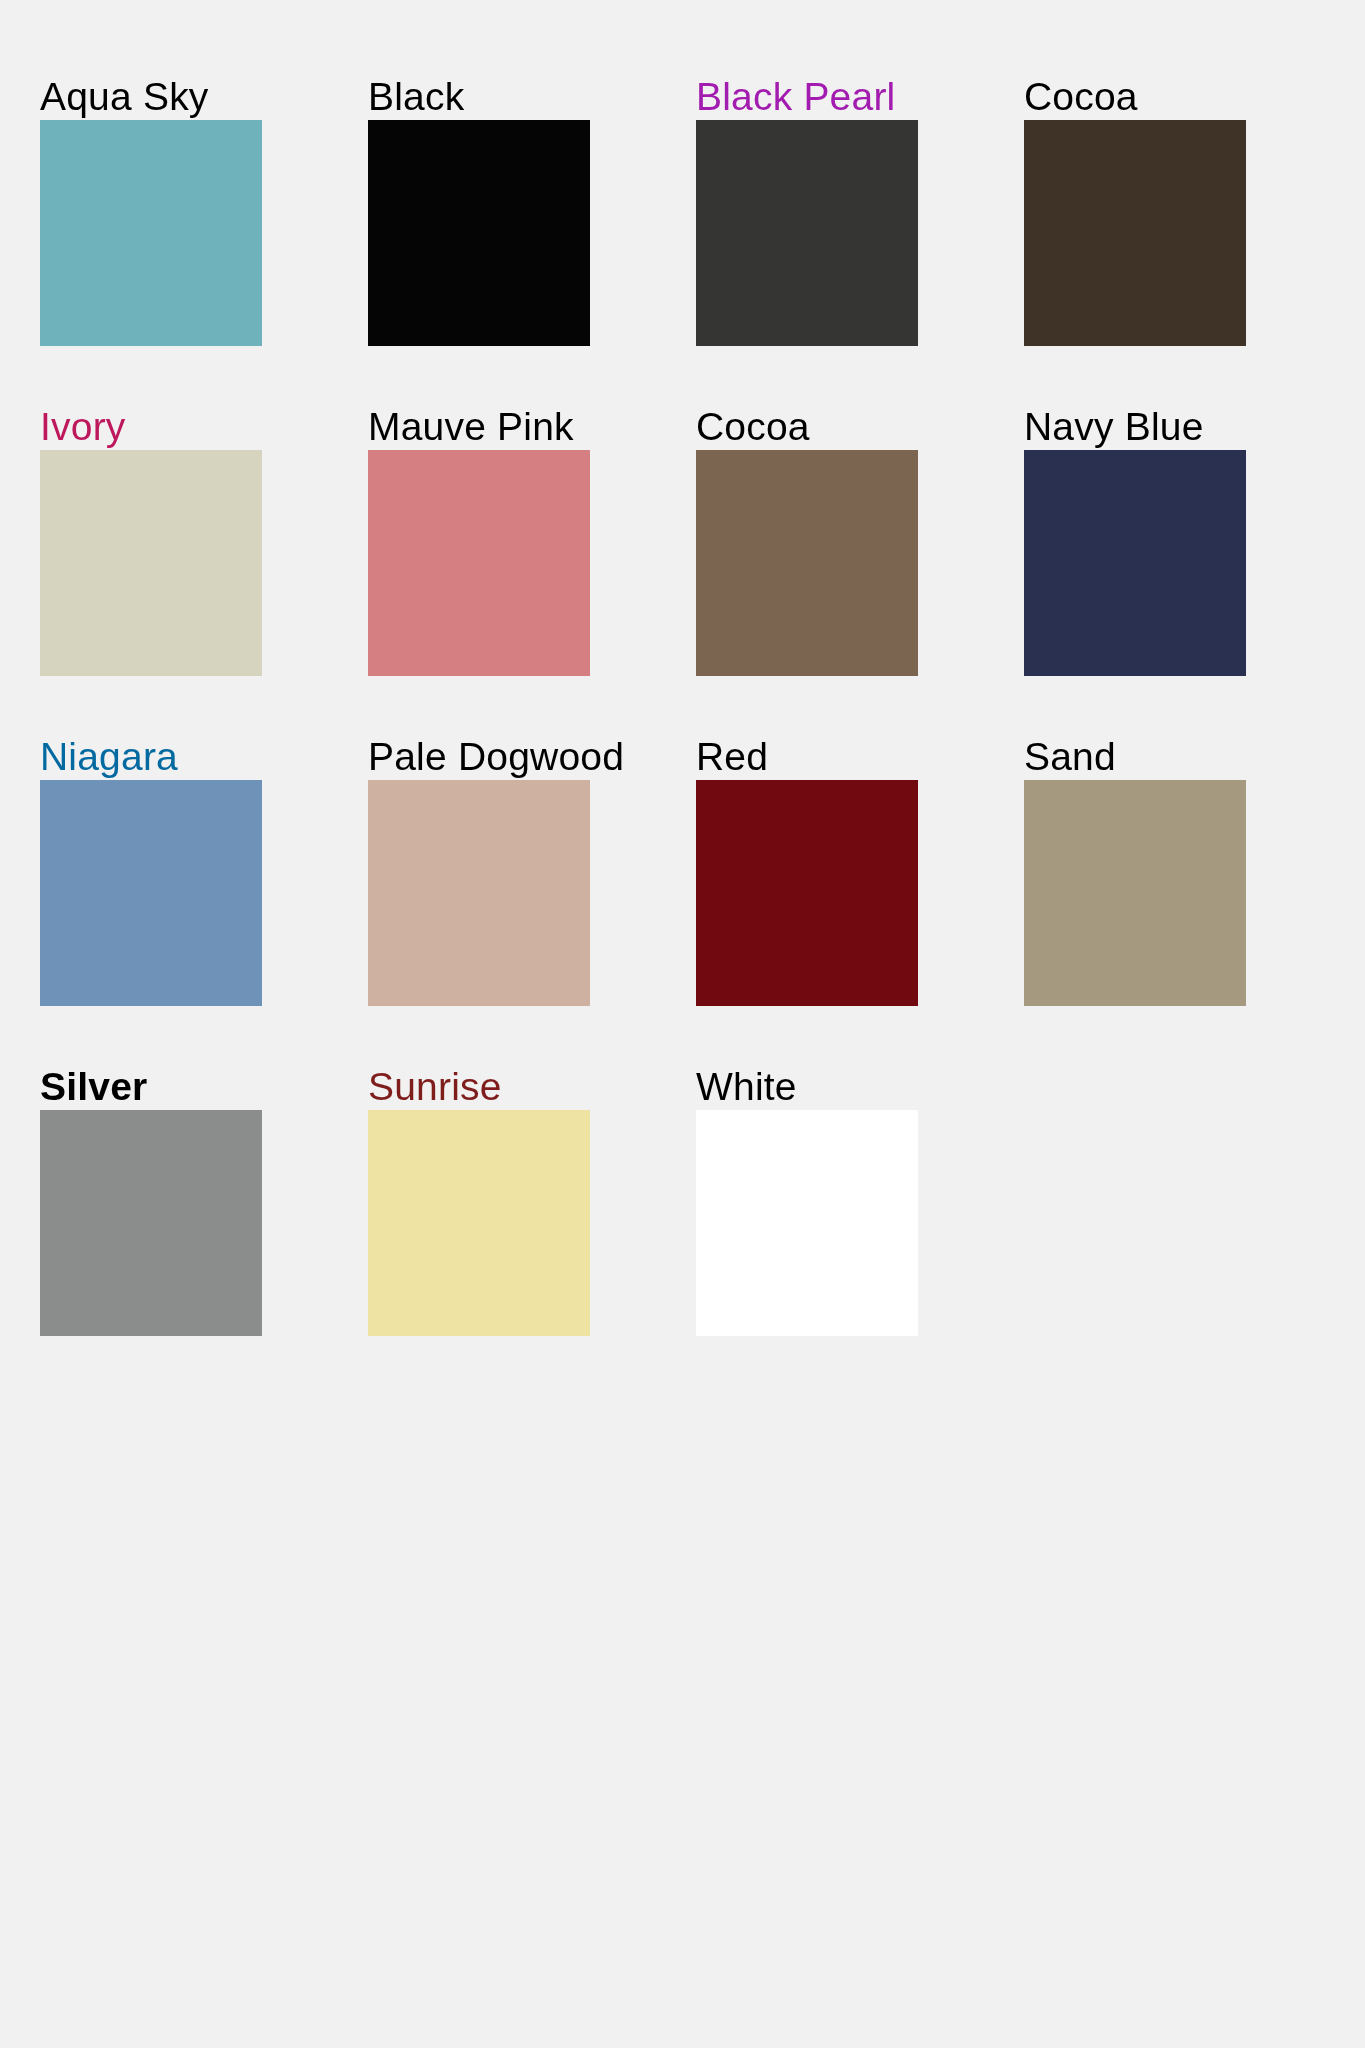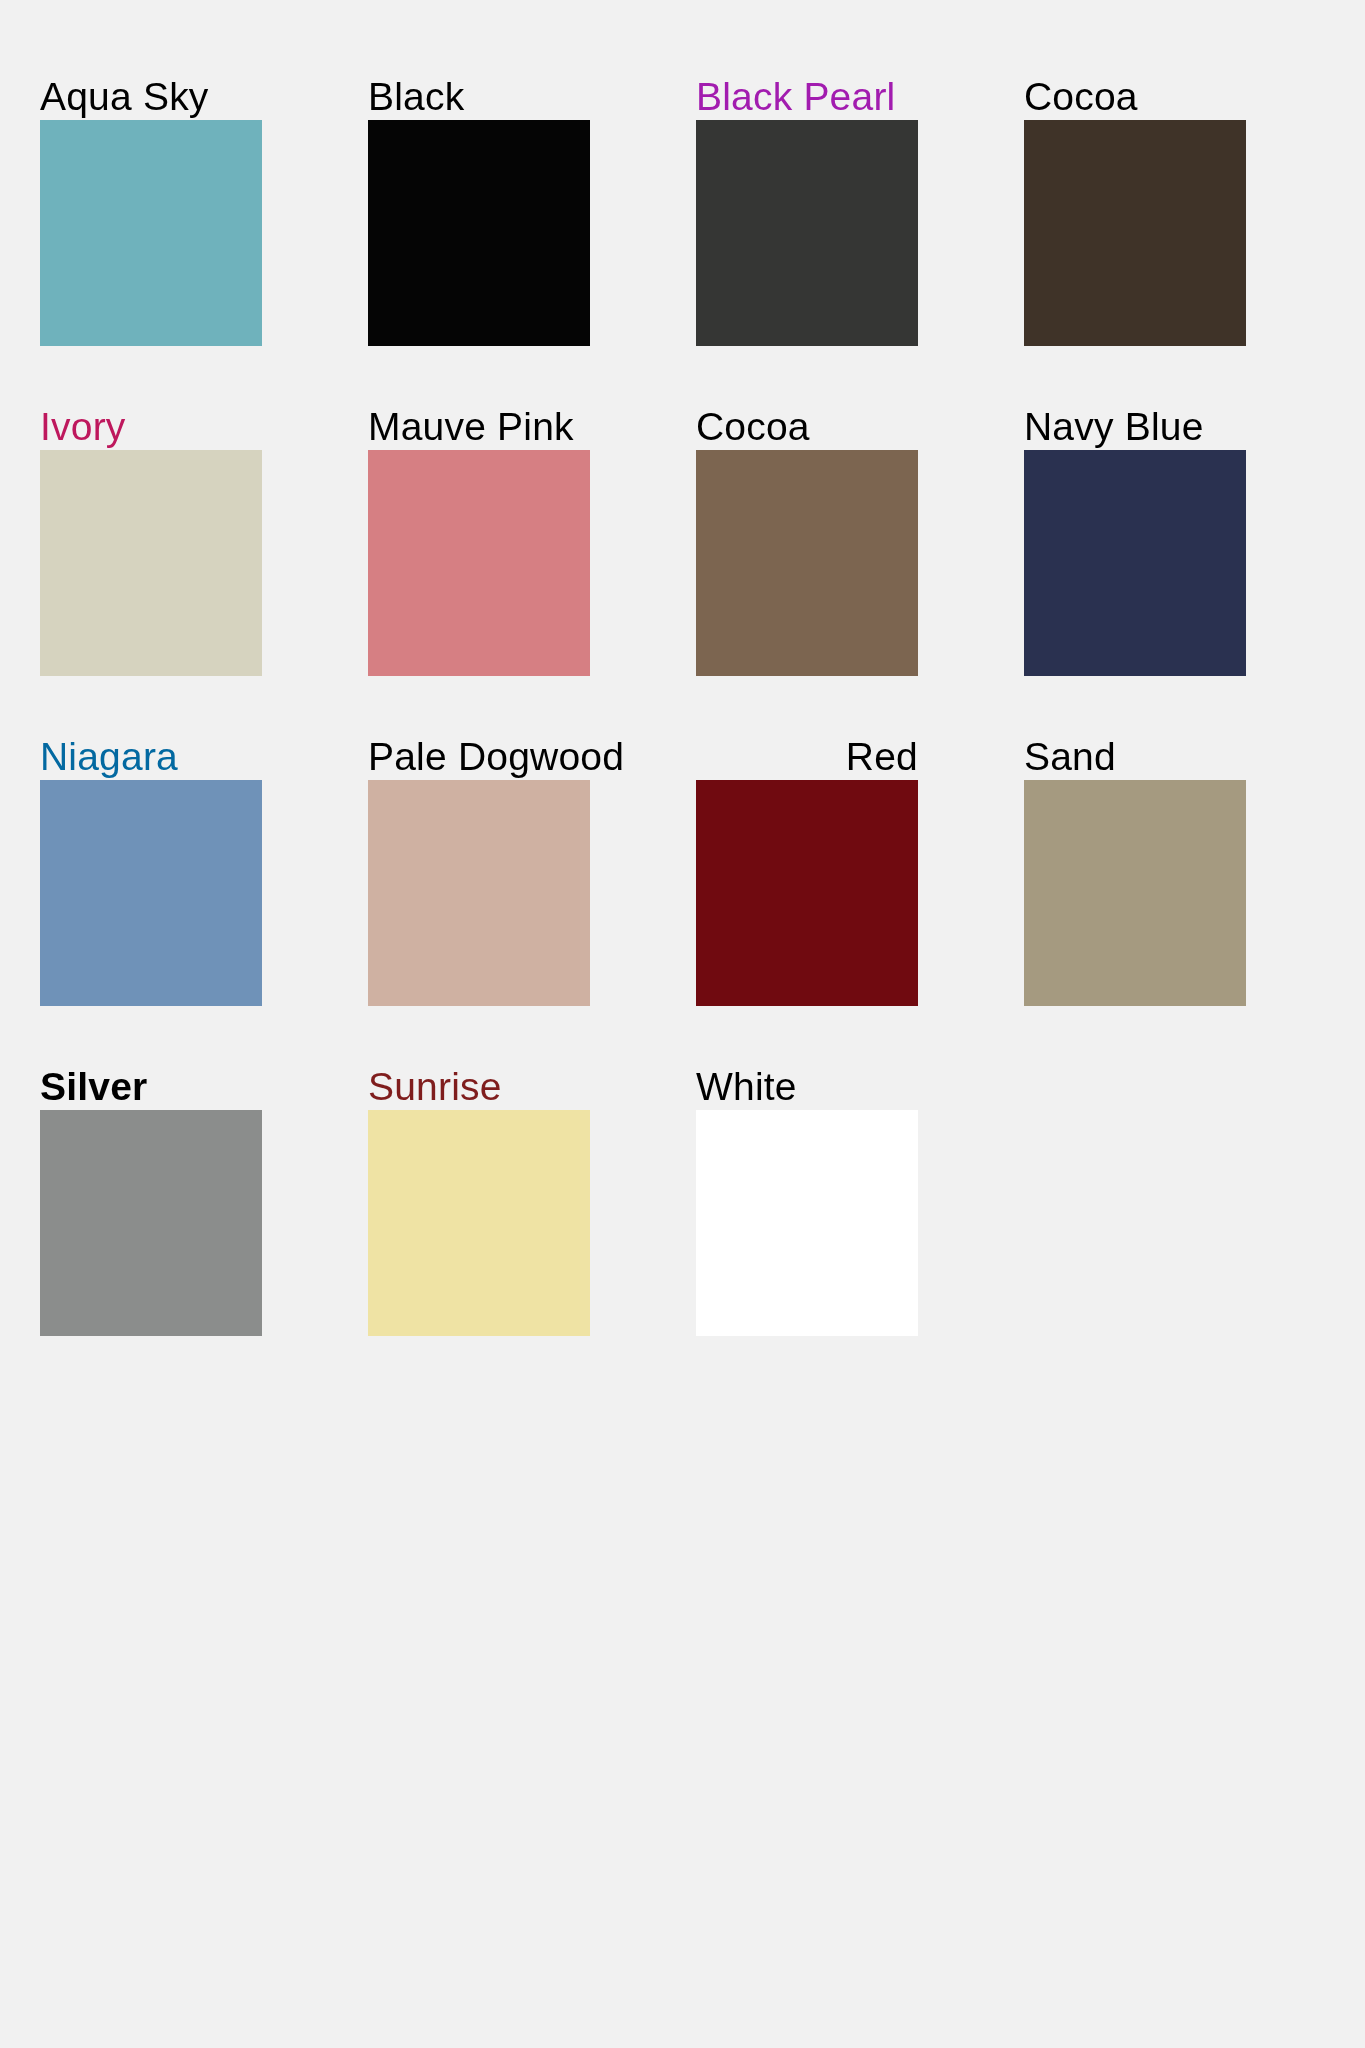--- a/index.html
+++ b/index.html
@@ -96,21 +96,21 @@
       </div>
       <div class="swatch-cell">
         <span class="swatch-label" style="color: #0369a1;">Niagara</span>
         <div class="swatch-chip" style="background-color: rgb(111, 146, 184);"></div>
       </div>
       <div class="swatch-cell">
         <span class="swatch-label" style="color: rgb(0, 0, 0);">Pale Dogwood</span>
         <div class="swatch-chip" style="background-color: rgb(207, 177, 162);"></div>
       </div>
       <div class="swatch-cell">
-        <span class="swatch-label" style="color: rgb(0, 0, 0); text-align: right;">Red</span>
+        <span class="swatch-label" style="color: rgb(0, 0, 0);">Red</span>
         <div class="swatch-chip" style="background-color: rgb(112, 10, 16);"></div>
       </div>
       <div class="swatch-cell">
         <span class="swatch-label" style="color: rgb(0, 0, 0);">Sand</span>
         <div class="swatch-chip" style="background-color: rgb(165, 154, 128);"></div>
       </div>
       <div class="swatch-cell">
         <span class="swatch-label" style="color: rgb(0, 0, 0); font-weight: bold;">Silver</span>
         <div class="swatch-chip" style="background-color: rgb(139, 141, 140);"></div>
       </div>

